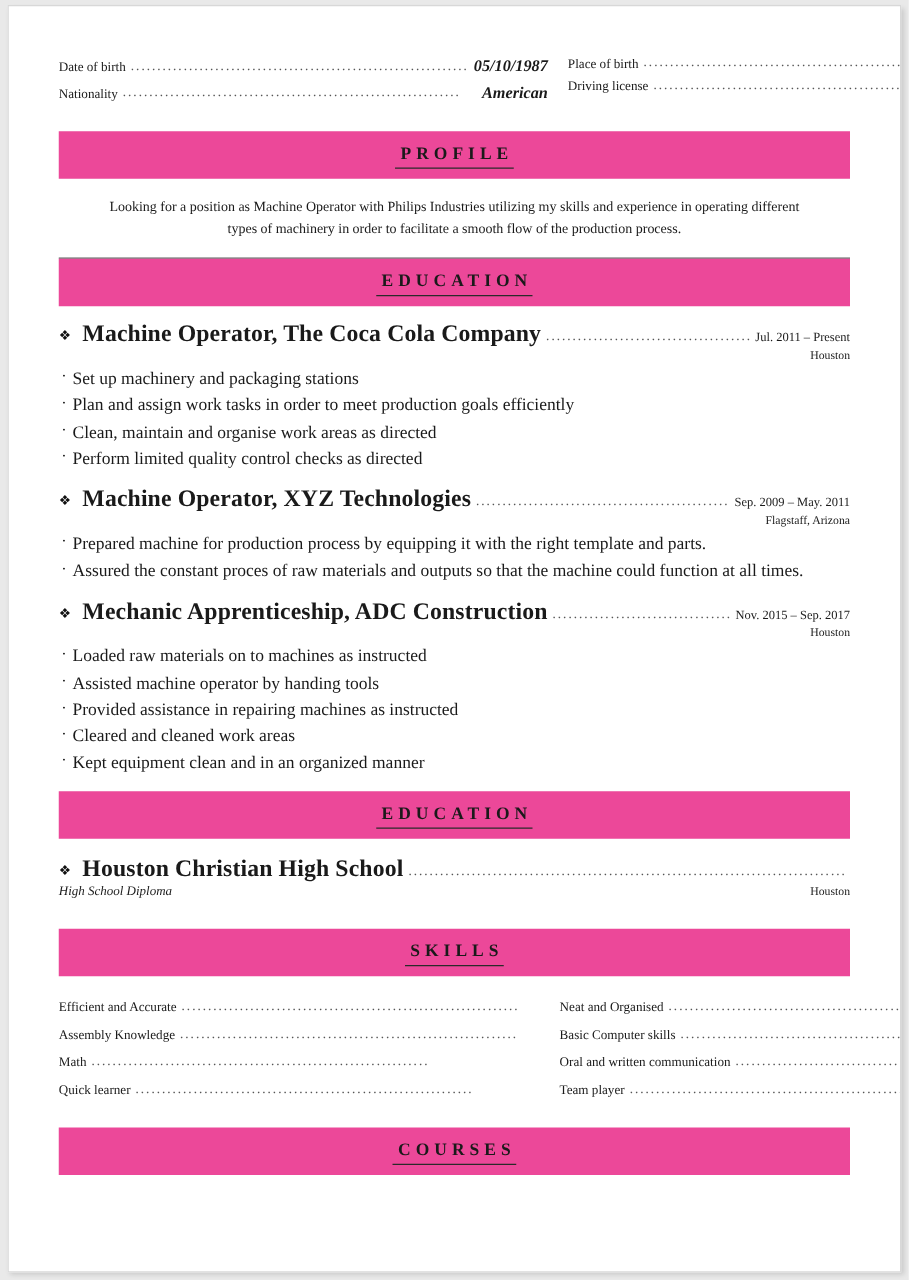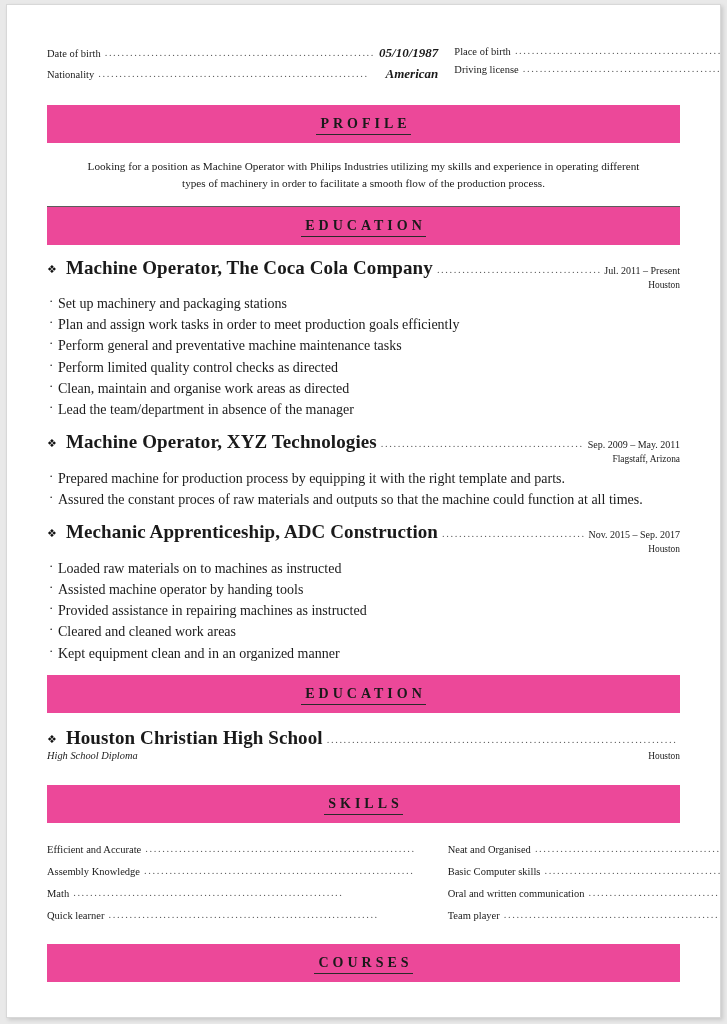--- a/index.html
+++ b/index.html
@@ -275,24 +275,22 @@
           <div class="entry-head">
             <span class="entry-bullet">❖</span>
             <span class="entry-title">Machine Operator, The Coca Cola Company</span>
             <span class="leader">............................................................................................................</span>
             <span class="entry-dates">Jul. 2011 – Present</span>
           </div>
           <div class="entry-location">Houston</div>
           <ul class="bullets">
             <li>Set up machinery and packaging stations</li>
             <li>Plan and assign work tasks in order to meet production goals efficiently</li>
-            <li>Perform general and preventative machine maintenance tasks</li>
+            <li>Clean, maintain and organise work areas as directed</li>
             <li>Perform limited quality control checks as directed</li>
-            <li>Clean, maintain and organise work areas as directed</li>
-            <li>Lead the team/department in absence of the manager</li>
           </ul>
         </div>
 
         <div class="entry">
           <div class="entry-head">
             <span class="entry-bullet">❖</span>
             <span class="entry-title">Machine Operator, XYZ Technologies</span>
             <span class="leader">............................................................................................................</span>
             <span class="entry-dates">Sep. 2009 – May. 2011</span>
           </div>

